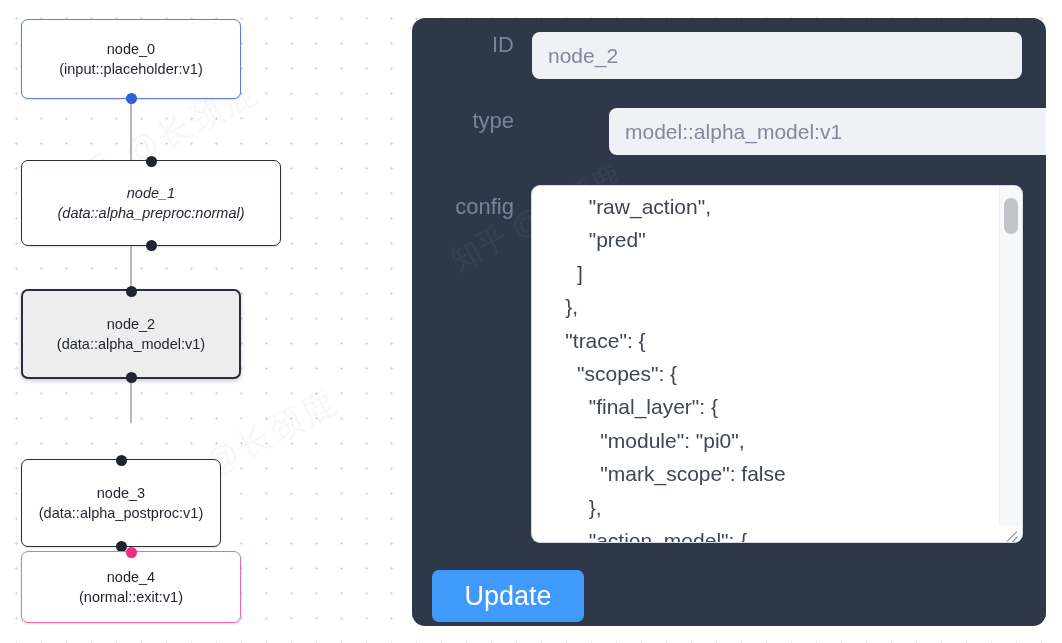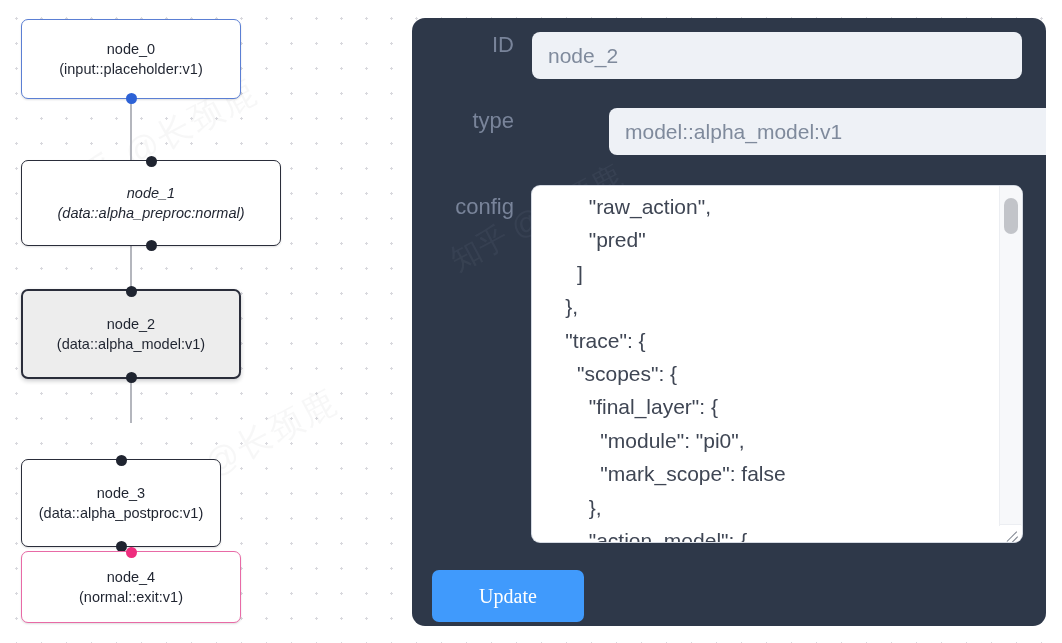--- a/index.html
+++ b/index.html
@@ -267,22 +267,22 @@
   #update-button {
     position: absolute;
     left: 20px;
     top: 552px;
     width: 152px;
     height: 52px;
     background: #409afc;
     color: #ffffff;
     border: none;
     border-radius: 7px;
-    font-family: Liberation Serif, serif;
-    font-size: 20px;
+    font-family: Liberation Sans, sans-serif;
+    font-size: 27px;
     cursor: pointer;
     padding: 0;
     text-align: center;
   }
 </style>
 </head>
 <body>
 
 <div id="canvas">
 

